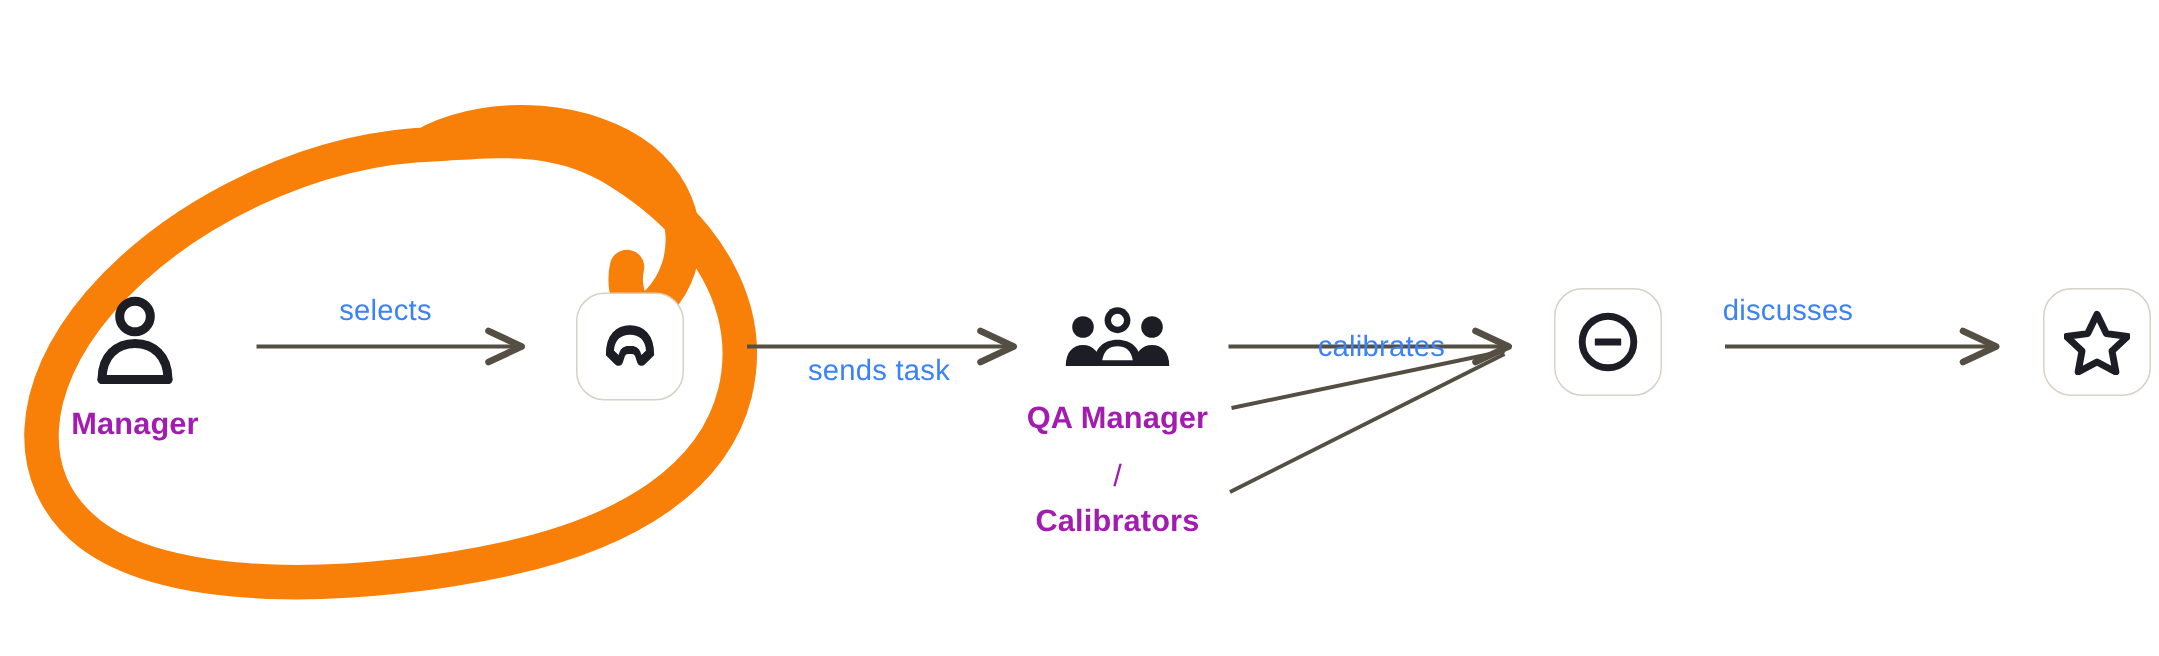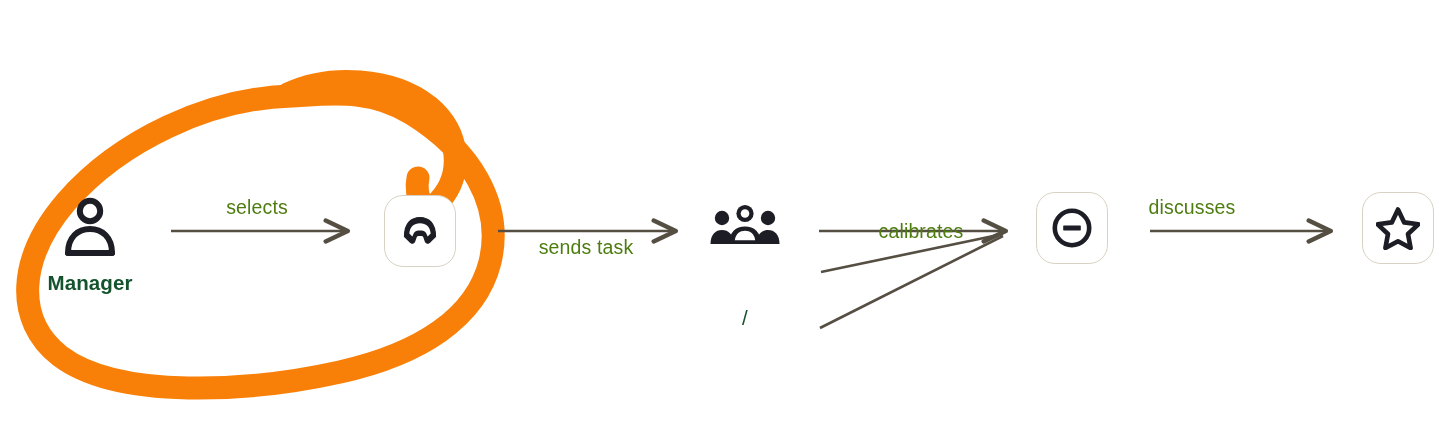--- a/index.html
+++ b/index.html
@@ -26,33 +26,33 @@
     display:flex;align-items:center;justify-content:center;
     z-index:12;
   }
 
   
   .bare-icon{position:absolute;z-index:12;display:flex;align-items:center;justify-content:center;}
 
   
   .node-label{
     position:absolute;
-    color:#14532d;
+    color:#a21caf;
     font-size:20.5px;
     font-weight:700;
     letter-spacing:.1px;
     white-space:nowrap;
     z-index:12;
     text-align:center;
   }
   .node-label.center{transform:translateX(-50%);}
 
   .edge-label{
     position:absolute;
-    color:#4d7c0f;
+    color:#3b82f6;
     font-size:19.5px;
     font-weight:400;
     letter-spacing:.15px;
     white-space:nowrap;
     z-index:12;
     transform:translateX(-50%);
   }
 </style>
 </head>
 <body>
@@ -134,21 +134,23 @@
 
       <circle cx="59" cy="15" r="7.2" fill="#1d1d25"></circle>
       <path d="M47.5,41 C47.5,31.5 52.5,27 59,27 C65.5,27 70.5,31.5 70.5,41 Z" fill="#1d1d25"></path>
 
       <circle cx="36" cy="10.5" r="8.6" fill="#1d1d25"></circle>
       <circle cx="36" cy="10.5" r="4.3" fill="#ffffff"></circle>
       <path d="M20,41 C20,29 27,23.5 36,23.5 C45,23.5 52,29 52,41 Z" fill="#1d1d25"></path>
       <path d="M25.8,37.2 C26.8,30.6 30.8,27.8 36,27.8 C41.2,27.8 45.2,30.6 46.2,37.2 Z" fill="#ffffff"></path>
     </svg>
   </div>
+  <div class="node-label center" style="left:745px;top:267px;">QA Manager</div>
   <div class="node-label center" style="left:745px;top:306px;font-weight:400;">/</div>
+  <div class="node-label center" style="left:745px;top:336px;">Calibrators</div>
 
   <div class="edge-label" style="left:921px;top:196px;margin-top:24px;">calibrates</div>
 
   <div class="icon-box" style="left:1036px;top:192px;">
     <svg width="44" height="44" viewBox="0 0 44 44">
       <circle cx="22" cy="22" r="17.2" fill="none" stroke="#1d1d25" stroke-width="4.6"></circle>
       <rect x="13.2" y="19.6" width="17.6" height="4.8" rx="0.4" fill="#1d1d25"></rect>
     </svg>
   </div>
 

